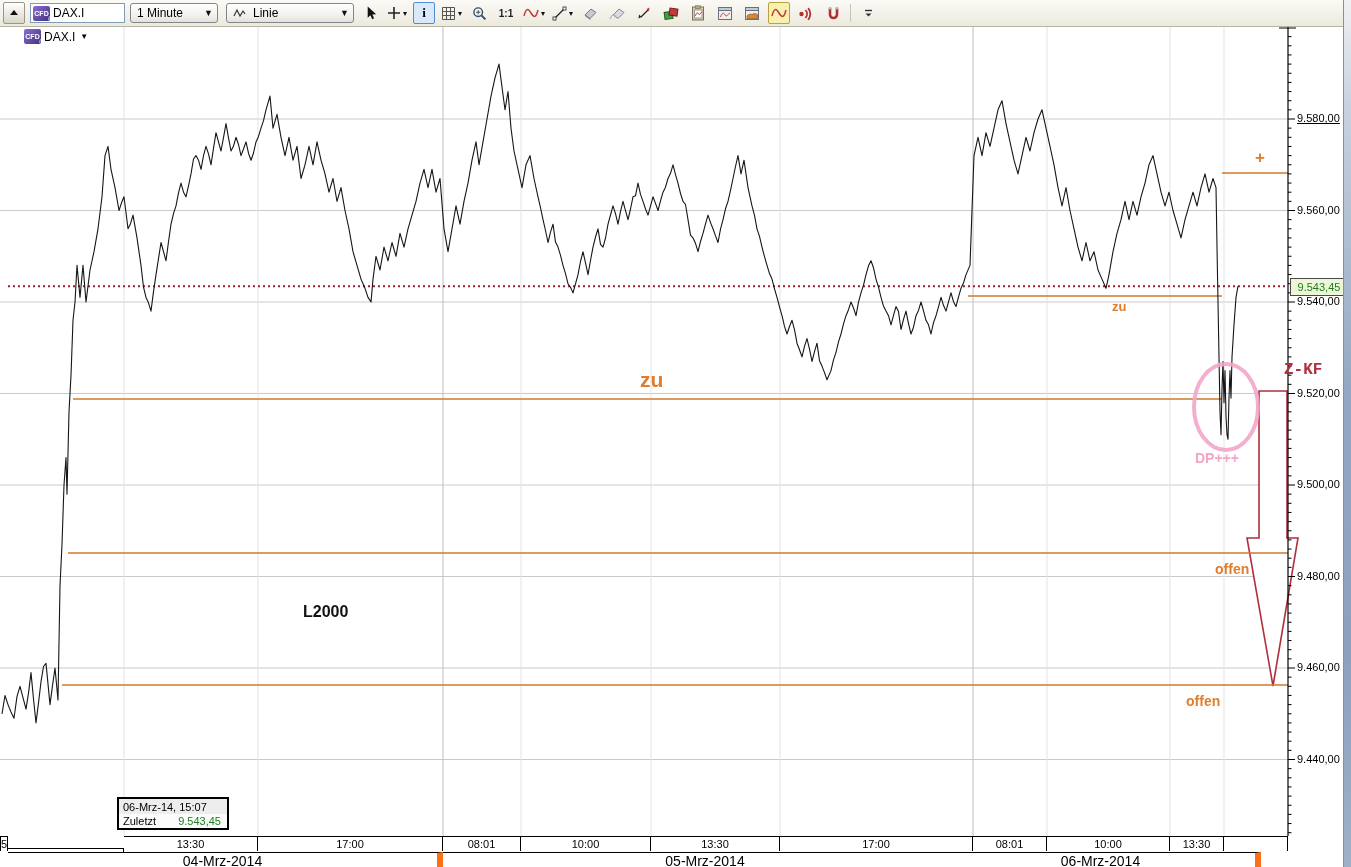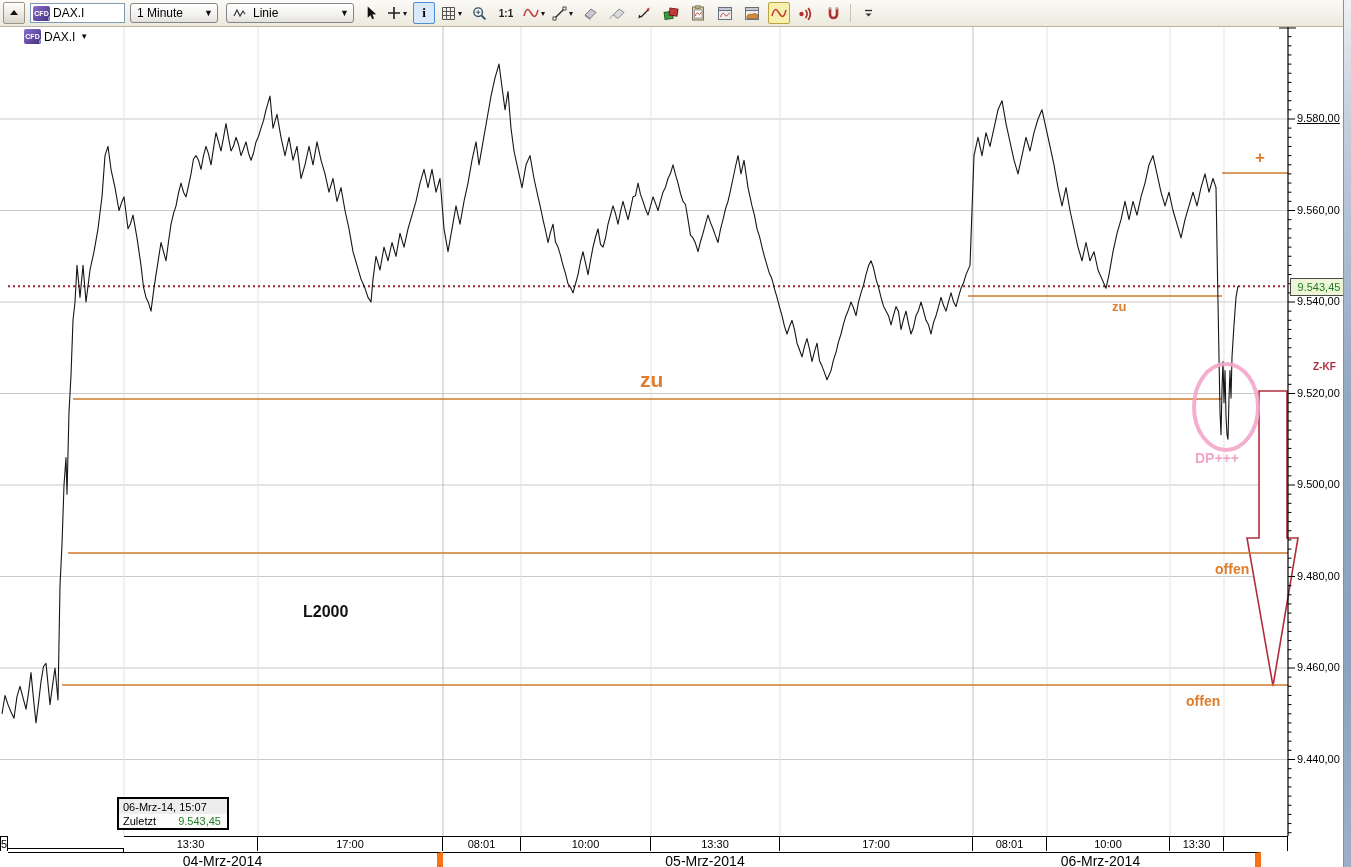--- a/index.html
+++ b/index.html
@@ -329,21 +329,21 @@
     <line x1="1288" y1="832.7" x2="1291.5" y2="832.7" stroke="#000" stroke-width="1"></line>
     <line x1="1288" y1="841.85" x2="1291.5" y2="841.85" stroke="#000" stroke-width="1"></line>
     <line x1="1288" y1="851" x2="1295" y2="851" stroke="#000" stroke-width="1"></line>
     <line x1="1288" y1="860.15" x2="1291.5" y2="860.15" stroke="#000" stroke-width="1"></line>
   </svg>
 
 <div id="annotations">
     <div class="anno-text" style="left: 640px; top: 368px; font-size: 21px; color: rgb(223, 125, 44);">zu</div>
     <div class="anno-text" style="left: 1112px; top: 299px; font-size: 13px; color: rgb(223, 125, 44);">zu</div>
     <div class="anno-text" style="left: 1255px; top: 148px; font-size: 17px; color: rgb(223, 125, 44);">+</div>
-    <div class="anno-text" style="left: 1313px; top: 361px; font-size: 10px; color: rgb(176, 47, 63);">Z-KF</div>
+    <div class="anno-text" style="left: 1284px; top: 361px; font-size: 16px; color: rgb(176, 47, 63); font-family: Liberation Mono, monospace;">Z-KF</div>
     <div class="anno-text" style="left: 1195px; top: 450px; font-size: 14px; color: rgb(242, 166, 200);">DP+++</div>
     <div class="anno-text" style="left: 1215px; top: 561px; font-size: 14px; color: rgb(223, 125, 44);">offen</div>
     <div class="anno-text" style="left: 1186px; top: 693px; font-size: 14px; color: rgb(223, 125, 44);">offen</div>
     <div class="anno-text" style="left: 303px; top: 603px; font-size: 16px; color: rgb(17, 17, 17);">L2000</div>
   </div>
 <div id="yaxis-labels">
     <div class="ylab" style="top: 112px; text-decoration: underline;">9.580,00</div>
     <div class="ylab" style="top: 203.5px;">9.560,00</div>
     <div class="ylab" style="top: 295px;">9.540,00</div>
     <div class="ylab" style="top: 386.5px;">9.520,00</div>

